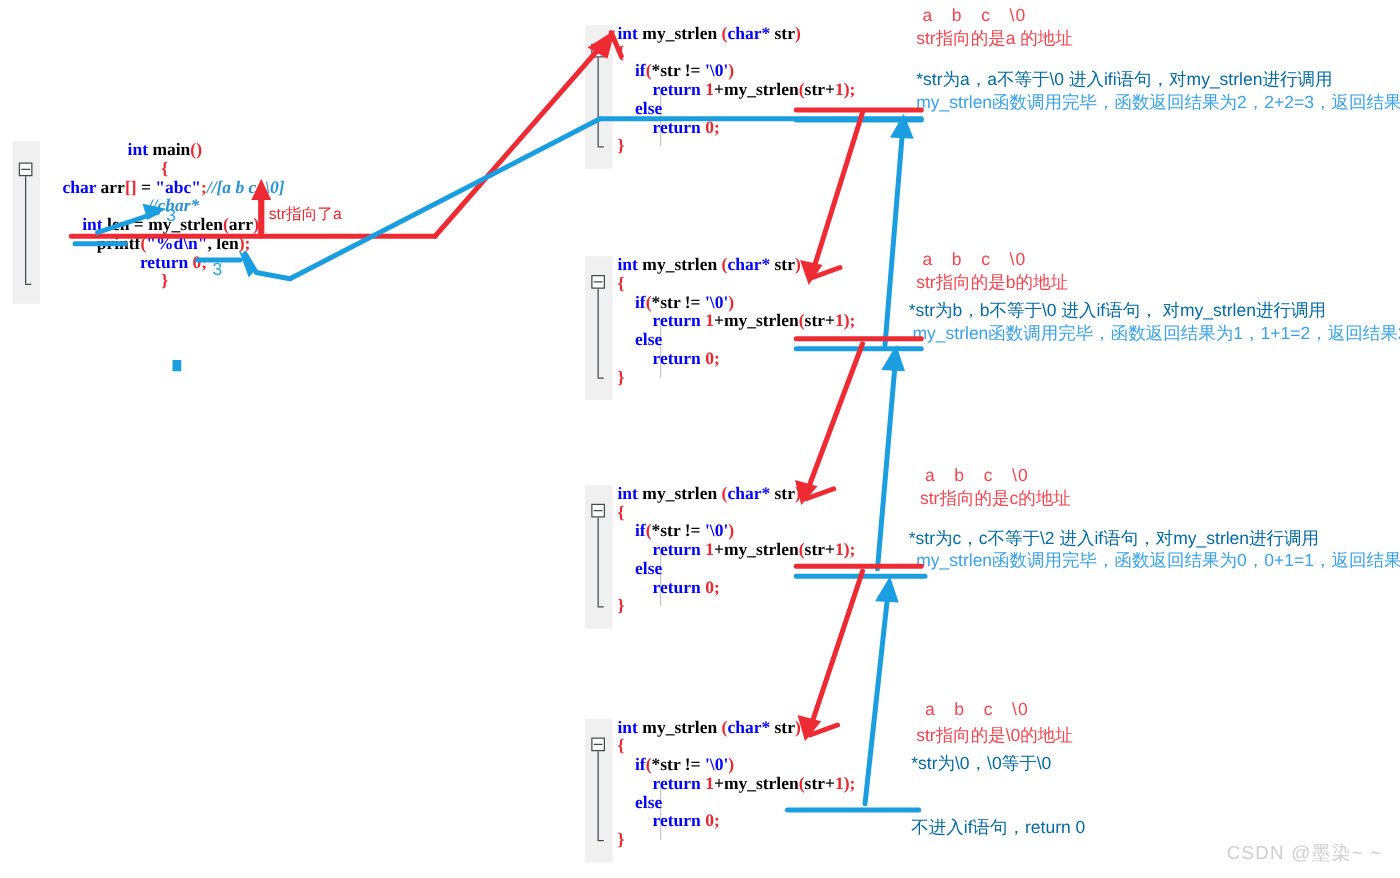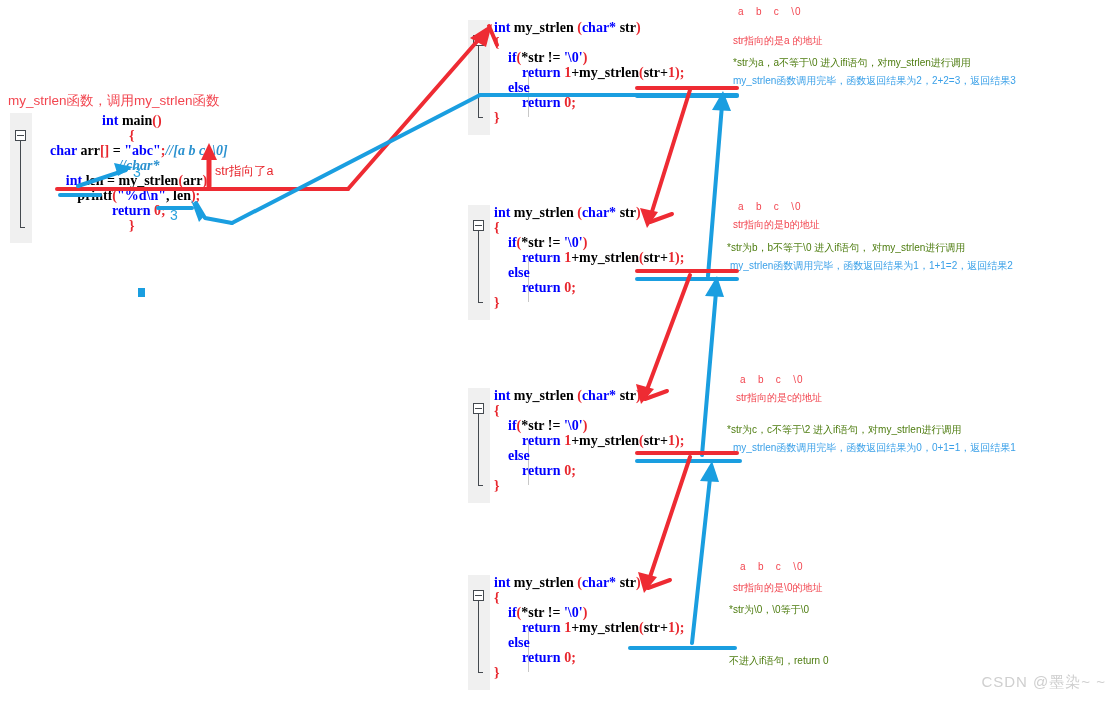--- a/index.html
+++ b/index.html
@@ -64,27 +64,27 @@
   .indent-guide{
     position:absolute;
     width:1px;
     background:#c8c8c8;
   }
 
   
   .anno{
     position:absolute;
     font-family:"Liberation Sans",sans-serif;
-    font-size:10px;
+    font-size:14px;
     line-height:18px;
     white-space:pre;
     z-index:4;
   }
   .anno.red{color:#f2454f;}
-  .anno.red2{color:#4d7c0f;text-align:right;}
+  .anno.red2{color:#0369a1;text-align:right;}
   .anno.blue{color:#3aa0e8;}
   .anno.title{font-size:13.5px;line-height:26px;color:#f2454f;}
 
   .label-small{
     position:absolute;
     font-family:"Liberation Sans",sans-serif;
     font-size:12.5px;
     color:#e8272e;
     white-space:pre;
     z-index:6;
@@ -116,21 +116,20 @@
     width:7px;height:9px;
     background:#1a9ee0;
     z-index:6;
   }
 </style>
 </head>
 <body>
 
 <div class="stage">
 
-  <div class="anno title" style="left:8px;top:88px;">my_strlen函数，调用my_strlen函数</div>
 
   <div class="code-block" style="left:10px;top:113px;width:280px;height:130px;text-align:center;">
     <div class="gutter" style="height:130px;"></div>
     <div class="collapse-box" style="left:5px;top:17px;"></div>
     <div class="gline" style="left:10px;top:28px;height:86px;"></div>
     <div class="gfoot" style="left:10px;top:114px;"></div>
     <div class="code-lines"><div class="ln"><span class="kw">int </span><span class="plain">main</span><span class="pun">()</span></div><div class="ln"><span class="pun">{</span></div><div class="ln"><span class="kw">    char </span><span class="plain">arr</span><span class="pun">[]</span><span class="plain"> = </span><span class="str">"abc"</span><span class="pun">;</span><span class="cmt">//[a b c  \0]</span></div><div class="ln"><span class="cmt">    //char*</span></div><div class="ln"><span class="kw">    int </span><span class="plain">len = my_strlen</span><span class="pun">(</span><span class="plain">arr</span><span class="pun">)</span><span class="pun">;</span></div><div class="ln"><span class="plain">    printf</span><span class="pun">(</span><span class="str">"%d\n"</span><span class="plain">, </span><span class="plain">len</span><span class="pun">)</span><span class="pun">;</span></div><div class="ln"><span class="kw">    return </span><span class="num">0</span><span class="pun">;</span></div><div class="ln"><span class="pun">}</span></div></div>
   </div>
 
   <div class="code-block" style="left:468px;top:20px;width:290px;height:115px;">
@@ -164,21 +163,21 @@
     <div class="gutter" style="height:115px;"></div>
     <div class="collapse-box" style="left:5px;top:15px;"></div>
     <div class="gline" style="left:10px;top:26px;height:71px;"></div>
     <div class="gfoot" style="left:10px;top:97px;"></div>
     <div class="indent-guide" style="left:60px;top:52px;height:45px;"></div>
     <div class="code-lines"><div class="ln"><span class="kw">int </span><span class="plain">my_strlen </span><span class="pun">(</span><span class="kw">char*</span><span class="plain"> str</span><span class="pun">)</span></div><div class="ln"><span class="pun">{</span></div><div class="ln"><span class="kw">    if</span><span class="pun">(</span><span class="plain">*str != </span><span class="str">'\0'</span><span class="pun">)</span></div><div class="ln"><span class="kw">        return </span><span class="num">1</span><span class="plain">+my_strlen</span><span class="pun">(</span><span class="plain">str</span><span class="plain">+</span><span class="num">1</span><span class="pun">)</span><span class="pun">;</span></div><div class="ln"><span class="kw">    else</span></div><div class="ln"><span class="kw">        return </span><span class="num">0</span><span class="pun">;</span></div><div class="ln"><span class="pun">}</span></div></div>
   </div>
 
   <div class="anno-group">
     <div class="anno red" style="left:738px;top:3px;letter-spacing:1px;">a   b   c   \0</div>
-    <div class="anno red" style="left:733px;top:32px;">str指向的是a 的地址</div>
+    <div class="anno red" style="left:733px;top:21px;">str指向的是a 的地址</div>
     <div class="anno red2" style="left:733px;top:54px;">*str为a，a不等于\0 进入ifi语句，对my_strlen进行调用</div>
     <div class="anno blue" style="left:733px;top:72px;">my_strlen函数调用完毕，函数返回结果为2，2+2=3，返回结果3</div>
   </div>
 
   <div class="anno-group">
     <div class="anno red" style="left:738px;top:198px;letter-spacing:1px;">a   b   c   \0</div>
     <div class="anno red" style="left:733px;top:216px;">str指向的是b的地址</div>
     <div class="anno red2" style="left:727px;top:239px;">*str为b，b不等于\0 进入if语句， 对my_strlen进行调用</div>
     <div class="anno blue" style="left:730px;top:257px;">my_strlen函数调用完毕，函数返回结果为1，1+1=2，返回结果2</div>
   </div>

